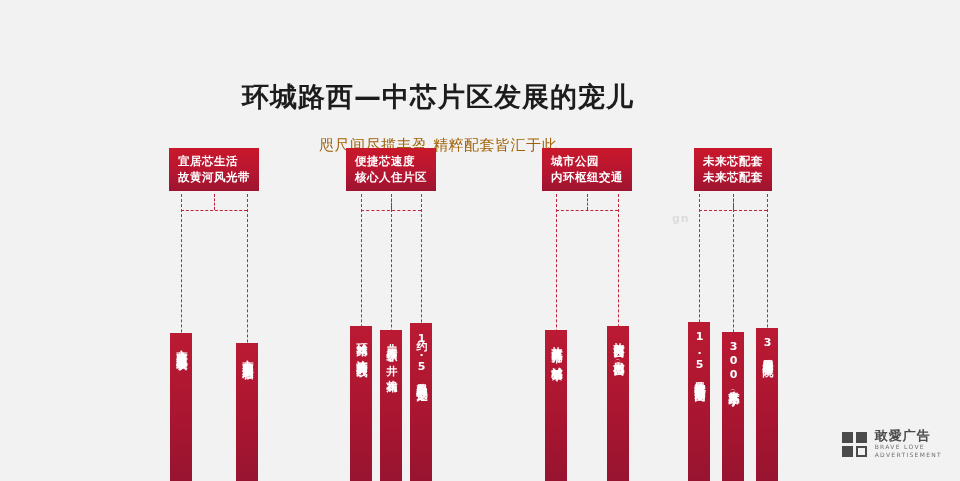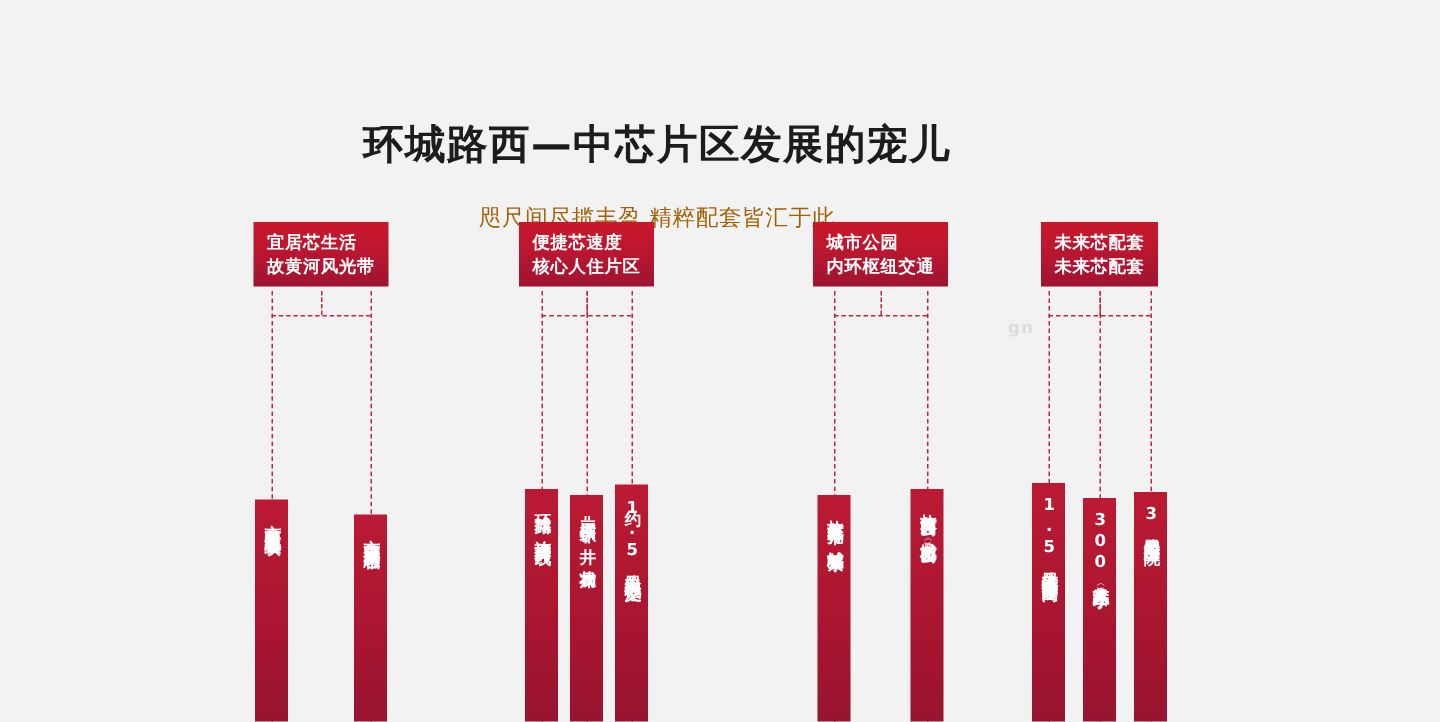--- a/index.html
+++ b/index.html
@@ -256,14 +256,27 @@
           <div class="drop" style="height: 314px;"></div>
           <div class="bar" style="top: 138px; height: 166px;"><span>300米苏路小学</span><span class="note">（在建）</span></div>
         </div>
         <div class="branch" style="left: 68px;">
           <div class="drop" style="height: 314px;"></div>
           <div class="bar" style="top: 134px; height: 170px;"><span>3公里四所三甲医院</span></div>
         </div>
       </div>
     </div>
 
+  <div class="logo">
+    <div class="logo-marks">
+      <div class="sq-filled"></div>
+      <div class="sq-filled"></div>
+      <div class="sq-filled"></div>
+      <div class="sq-hollow"></div>
+    </div>
+    <div class="logo-text">
+      <div class="logo-cn">敢愛广告</div>
+      <div class="logo-en1">BRAVE LOVE</div>
+      <div class="logo-en2">ADVERTISEMENT</div>
+    </div>
+  </div>
 
 </div>
 
 </body></html>

